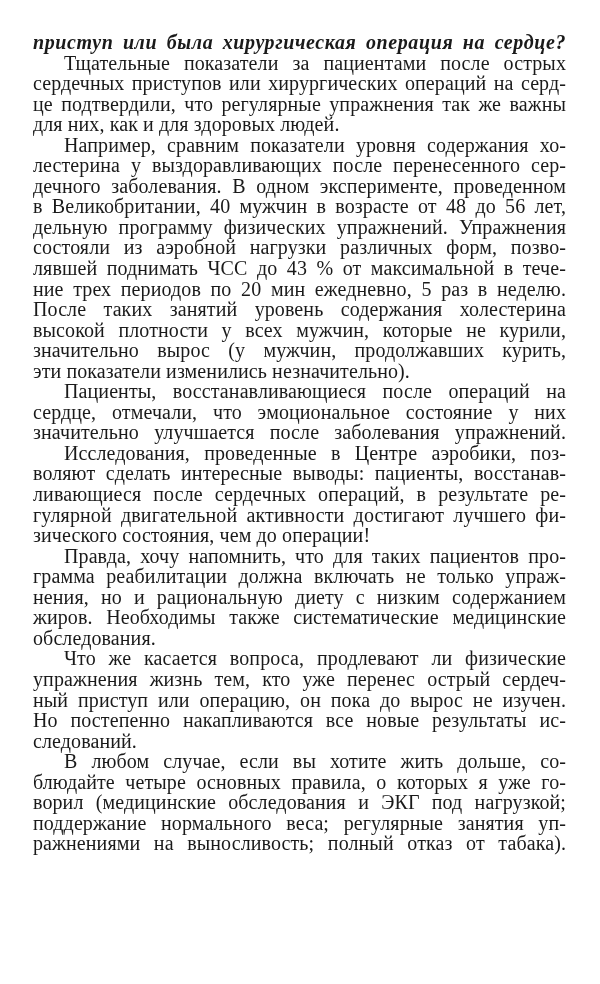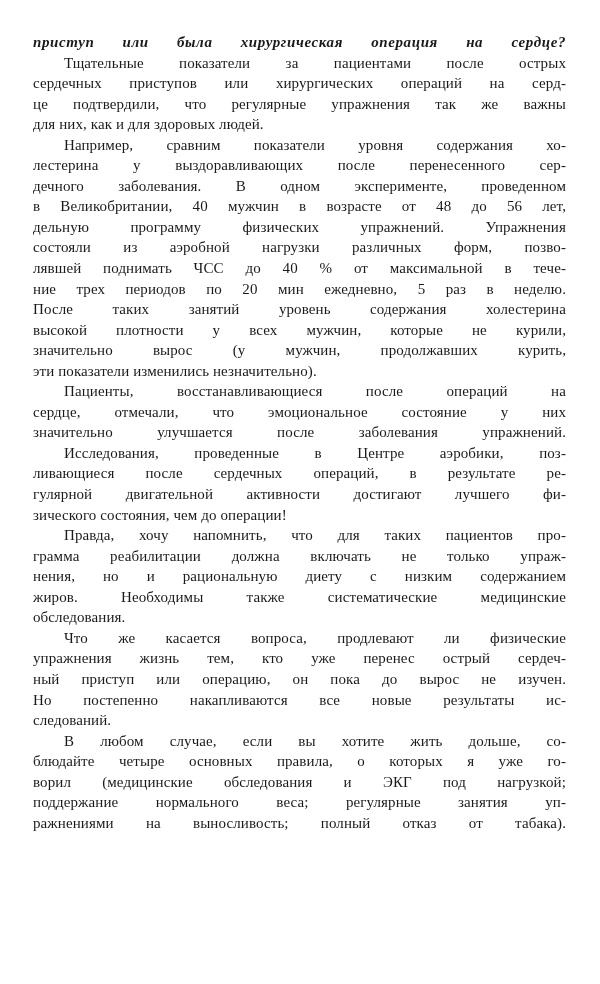--- a/index.html
+++ b/index.html
@@ -13,21 +13,21 @@
       position: relative;
       overflow: hidden;
       color: #1a1a1a;
     }
     .page {
       position: absolute;
       left: 33px;
       top: 32px;
       width: 533px;
       font-family: "Liberation Serif", "DejaVu Serif", serif;
-      font-size: 15px;
+      font-size: 20px;
       line-height: 20.55px;
       text-align: justify;
       letter-spacing: 0.1px;
     }
     .line {
       display: block;
       height: 20.55px;
       white-space: nowrap;
       text-align: justify;
       text-align-last: justify;
@@ -64,36 +64,37 @@
     <span class="line last">для них, как и для здоровых людей.</span>
   </div>
 
   <div class="para">
     <span class="line indent">Например, сравним показатели уровня содержания хо-</span>
     <span class="line">лестерина у выздоравливающих после перенесенного сер-</span>
     <span class="line">дечного заболевания. В одном эксперименте, проведенном</span>
     <span class="line">в Великобритании, 40 мужчин в возрасте от 48 до 56 лет,</span>
     <span class="line">дельную программу физических упражнений. Упражнения</span>
     <span class="line">состояли из аэробной нагрузки различных форм, позво-</span>
-    <span class="line">лявшей поднимать ЧСС до 40 % от максимальной в тече-</span>
+    <span class="line">лявшей поднимать ЧСС до 43 % от максимальной в тече-</span>
     <span class="line">ние трех периодов по 20 мин ежедневно, 5 раз в неделю.</span>
     <span class="line">После таких занятий уровень содержания холестерина</span>
     <span class="line">высокой плотности у всех мужчин, которые не курили,</span>
     <span class="line">значительно вырос (у мужчин, продолжавших курить,</span>
     <span class="line last">эти показатели изменились незначительно).</span>
   </div>
 
   <div class="para">
     <span class="line indent">Пациенты, восстанавливающиеся после операций на</span>
     <span class="line">сердце, отмечали, что эмоциональное состояние у них</span>
     <span class="line">значительно улучшается после заболевания упражнений.</span>
   </div>
 
   <div class="para">
     <span class="line indent">Исследования, проведенные в Центре аэробики, поз-</span>
+    <span class="line">воляют сделать интересные выводы: пациенты, восстанав-</span>
     <span class="line">ливающиеся после сердечных операций, в результате ре-</span>
     <span class="line">гулярной двигательной активности достигают лучшего фи-</span>
     <span class="line last">зического состояния, чем до операции!</span>
   </div>
 
   <div class="para">
     <span class="line indent">Правда, хочу напомнить, что для таких пациентов про-</span>
     <span class="line">грамма реабилитации должна включать не только упраж-</span>
     <span class="line">нения, но и рациональную диету с низким содержанием</span>
     <span class="line">жиров. Необходимы также систематические медицинские</span>

